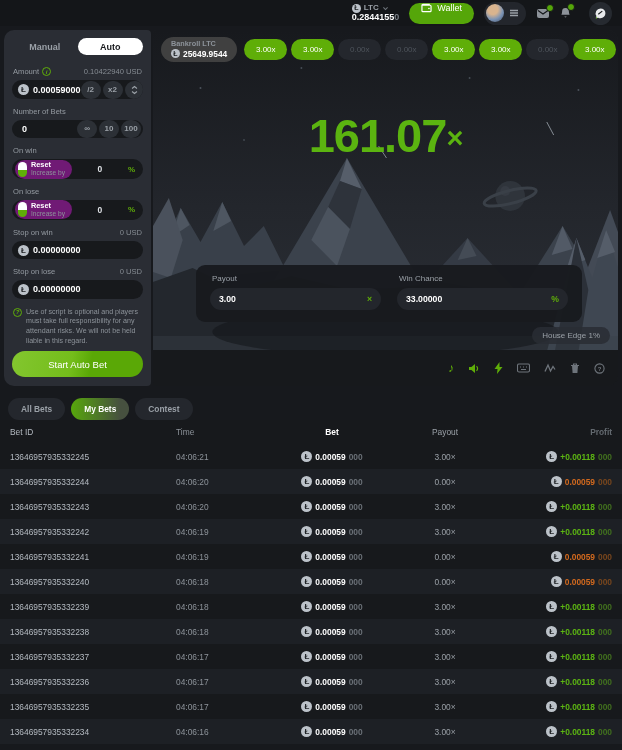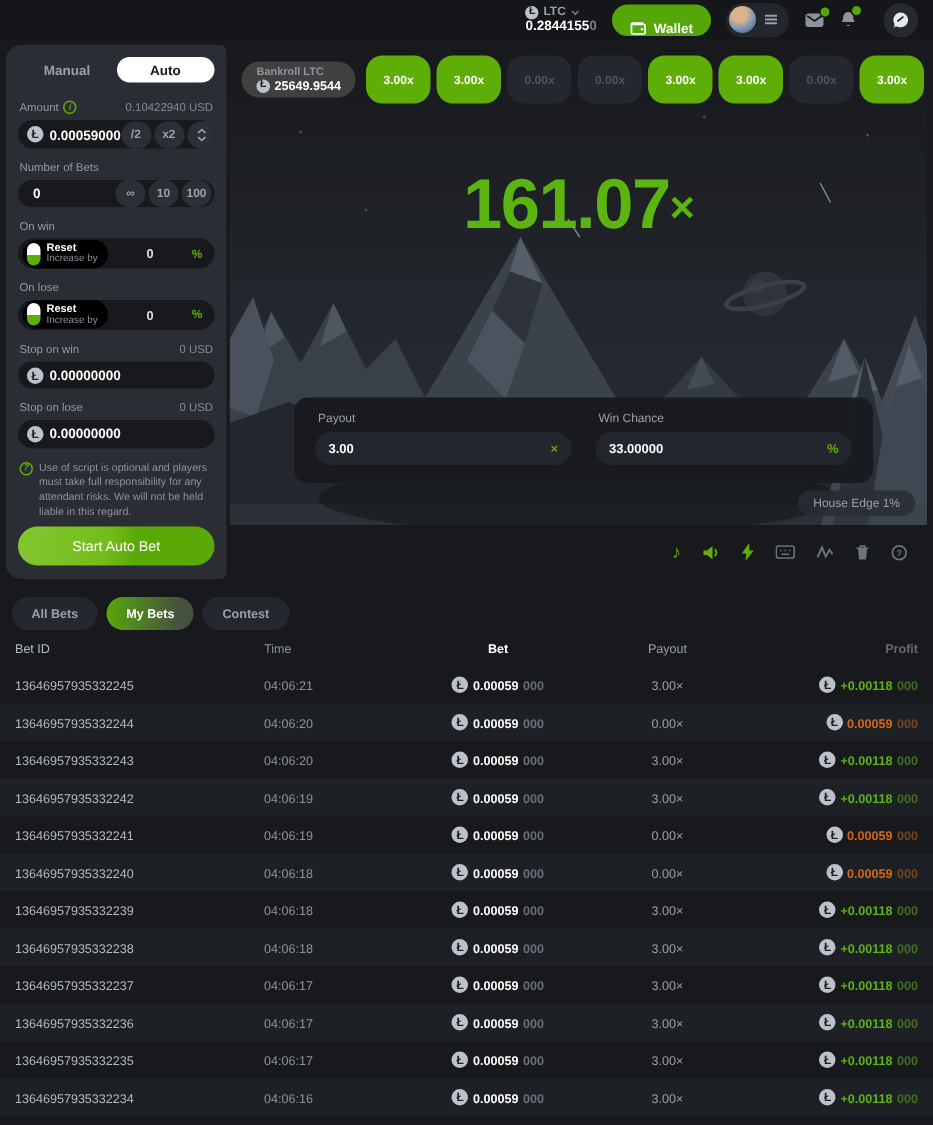--- a/index.html
+++ b/index.html
@@ -10,21 +10,21 @@
   
   .topbar{height:26px;background:#141619;display:flex;align-items:center;justify-content:flex-end;gap:10px;padding:0 10px}
   .balance{display:flex;flex-direction:column;align-items:flex-start;cursor:pointer;line-height:1.1}
   .bal-top{display:flex;align-items:center;gap:3px;font-size:8px;color:#9aa0a7;font-weight:bold}
   .coin{border-radius:50%;background:#bcc2c9;color:#1d2023;font-weight:bold;display:inline-flex;align-items:center;justify-content:center;flex:none;font-style:normal}
   .coin.c9{width:9px;height:9px;font-size:7px}
   .coin.c11{width:11px;height:11px;font-size:8px}
   .bal-amt{font-size:9px;font-weight:bold;color:#fff}
   .bal-amt .dim{color:#787e85}
   .caret{color:#6e747b}
-  .wallet-btn{background:#55a609;border:none;border-radius:12px;height:21px;padding:0 12px;display:flex;align-items:flex-end;gap:5px;color:#fff;font-size:9px;font-weight:bold;cursor:pointer}
+  .wallet-btn{background:#55a609;border:none;border-radius:12px;height:21px;padding:0 12px;display:flex;align-items:flex-start;gap:5px;color:#fff;font-size:9px;font-weight:normal;cursor:pointer}
   .user-pill{background:#23262c;border-radius:12px;height:23px;display:flex;align-items:center;gap:5px;padding:2px 7px 2px 2px;cursor:pointer}
   .avatar{width:18px;height:18px;border-radius:50%;background:radial-gradient(circle at 38% 30%,#d9b48e 0 30%,#7b93b5 60%,#3e4c62)}
   .ham{color:#9aa0a7}
   .ic-badge{position:relative;color:#8d939a;cursor:pointer;display:flex}
   .grn-dot{position:absolute;top:-4px;right:-4px;width:8px;height:8px;border-radius:50%;background:#55a609;border:1px solid #141619}
   .chat-btn{width:23px;height:23px;border-radius:50%;background:#262a30;display:flex;align-items:center;justify-content:center;cursor:pointer;margin-left:8px}
 
   
   .main{display:flex;gap:2px;padding:4px 4px 0;height:360px}
   .sidebar{width:147px;background:#2a2d34;border-radius:10px 4px 4px 10px;padding:8px 8px 9px;display:flex;flex-direction:column;flex:none}
@@ -36,39 +36,39 @@
   .mode-tab.active{background:#fff;color:#17191d}
   .frow{display:flex;justify-content:space-between;align-items:center;font-size:7.6px;color:#959ba2;margin:8px 1px 4px}
   .frow .lab{display:flex;align-items:center;gap:3px}
   .frow .r{color:#868c93}
   .o-ic{width:9px;height:9px;border:1px solid #5fae08;color:#5fae08;border-radius:50%;font-size:6px;font-weight:bold;display:inline-flex;align-items:center;justify-content:center;flex:none}
   .inp{background:#17191c;border-radius:12px;height:22px;display:flex;align-items:center;padding:0 2px 0 6px;font-size:9px;font-weight:bold;color:#fff;overflow:hidden}
   .inp .val{flex:1;margin-left:4px}
   .segs{display:flex;gap:2px;height:18px}
   .seg{min-width:20px;padding:0 3px;display:flex;align-items:center;justify-content:center;background:#2c3036;color:#9aa0a7;font-size:8px;font-weight:bold;border:none;border-radius:9px;cursor:pointer;flex-direction:column;line-height:1}
   .onrow{background:#17191c;border-radius:12px;height:24px;display:flex;align-items:center;padding:0 8px 0 3px;gap:4px}
-  .toggle-pill{background:#000000;border-radius:10px;height:19px;display:flex;align-items:center;gap:4px;padding:0 7px 0 3px;cursor:pointer}
+  .toggle-pill{background:#701a75;border-radius:10px;height:19px;display:flex;align-items:center;gap:4px;padding:0 7px 0 3px;cursor:pointer}
   .vswitch{width:9px;height:15px;border-radius:5px;background:linear-gradient(180deg,#ffffff 0 52%,#5fae08 52% 100%)}
   .tlines{display:flex;flex-direction:column;line-height:1.15}
   .tlines b{font-size:7.3px;color:#fff}
   .tlines span{font-size:6.6px;color:#8d939a}
   .onrow .v{flex:1;text-align:center;font-size:8.5px;font-weight:bold;color:#dfe2e6}
   .onrow .pct{color:#5fae08;font-size:8px;font-weight:bold}
   .disclaimer{display:flex;gap:4px;font-size:7.1px;color:#8d939a;line-height:1.4;margin:9px 1px 4px}
   .start-btn{margin-top:auto;height:31px;border:none;border-radius:16px;background:linear-gradient(100deg,#83c62f 0%,#74bd1b 45%,#5aa806 60%);color:#fff;font-size:9.5px;font-weight:normal;cursor:pointer}
 
   
   .scene{position:absolute;top:0;left:0;width:100%;height:322px;display:block}
   .game-top{position:absolute;top:7px;left:8px;right:8px;display:flex;gap:7px;align-items:center}
   .bankroll{background:#404040;border-radius:13px;padding:3px 10px;line-height:1.2;flex:none;cursor:pointer}
   .bk1{font-size:7.3px;font-weight:bold;color:#5fae08}
   .bk1 span{color:#8d939a}
   .bk2{font-size:8.4px;font-weight:bold;color:#fff;display:flex;gap:3px;align-items:center}
   .history{display:flex;flex:1;justify-content:space-between;gap:4px}
-  .hist-pill{width:43px;height:32px;border-radius:11px;display:flex;align-items:center;justify-content:center;font-size:8px;font-weight:bold;cursor:pointer;flex:none}
+  .hist-pill{width:43px;height:21px;border-radius:11px;display:flex;align-items:center;justify-content:center;font-size:8px;font-weight:normal;cursor:pointer;flex:none}
   .hist-pill.win{background:#5fae08;color:#fff}
   .hist-pill.lose{background:#24272d;color:#4e545c}
   .big-mult{position:absolute;top:82px;left:0;right:0;text-align:center;font-weight:bold;color:#5bb410;font-size:47px;letter-spacing:-1px;line-height:1}
   .big-mult .x{font-size:29px;vertical-align:14%}
   .payout-panel{position:absolute;left:43px;right:36px;top:235px;height:57px;background:rgba(24,26,30,.96);border-radius:9px;display:flex;gap:16px;padding:8px 14px}
   .pgroup{flex:1}
   .plabel{font-size:8px;color:#9aa0a7;margin:1px 2px 5px}
   .pinput{background:#23262c;border-radius:11px;height:22px;display:flex;align-items:center;padding:0 9px;font-size:8.7px;font-weight:bold;color:#fff;cursor:text}
   .pinput .suffix{margin-left:auto;color:#5fae08;font-weight:bold}
   .house-edge{position:absolute;right:8px;top:297px;background:rgba(41,45,52,.85);border-radius:11px;padding:4px 10px;font-size:8px;color:#9aa0a7;cursor:pointer}

